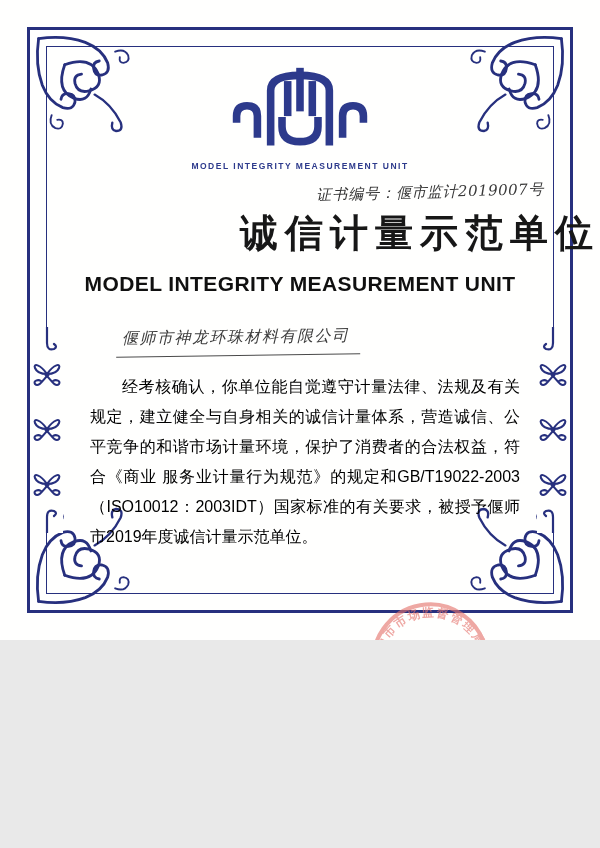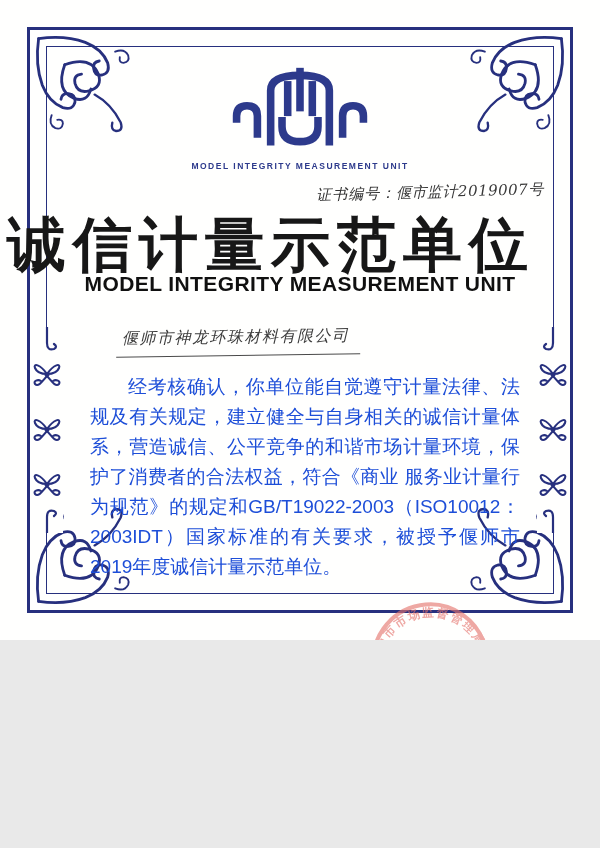--- a/index.html
+++ b/index.html
@@ -34,41 +34,41 @@
   
   .certno {
     position:absolute; top:183px; right:56px; font-size:15px; color:#333;
     transform:rotate(-1.5deg);
     font-family:"DejaVu Serif","Liberation Serif",cursive;
   }
   .certno .label { font-style:italic; letter-spacing:1px; }
   .certno .value { font-style:italic; letter-spacing:0.5px; color:#3a3a3a; }
   
   .title-zh {
-    position:absolute; top:212px; left:0; right:0; text-align:left;
+    position:absolute; top:212px; left:0; right:0; text-align:right;
     font-family:"Liberation Serif","DejaVu Serif",serif;
-    font-size:59px; font-weight:bold; letter-spacing:7px; color:#171717;
+    font-size:38px; font-weight:bold; letter-spacing:7px; color:#171717;
     line-height:1.15; text-indent:7px;
   }
   .title-en {
     position:absolute; top:272px; left:0; right:0; text-align:center;
     font-size:21px; font-weight:bold; color:#101010; letter-spacing:0.4px;
   }
   
   .awardee {
     position:absolute; top:327px; left:116px; width:244px;
     font-size:16px; color:#3d3d3d; letter-spacing:1.5px;
     font-family:"DejaVu Serif","Liberation Serif",cursive; font-style:italic;
     border-bottom:1.5px solid #4a4a4a; padding:0 4px 7px 6px;
     transform:rotate(-0.8deg);
   }
   
   .body-text {
     position:absolute; top:372px; left:90px; width:430px;
-    font-size:19px; line-height:30px; color:#1d4ed8;
+    font-size:16px; line-height:30px; color:#000000;
     text-align:justify; text-indent:2em; font-weight:500;
   }
   
   .issuer-row {
     position:absolute; top:648px; left:310px;
     font-size:21px; font-weight:600; color:#222; letter-spacing:1px;
   }
   .seal { position:absolute; top:597px; left:366px; width:128px; height:128px;
     opacity:0.62; transform:rotate(-10deg); }
   .issuer-name {

